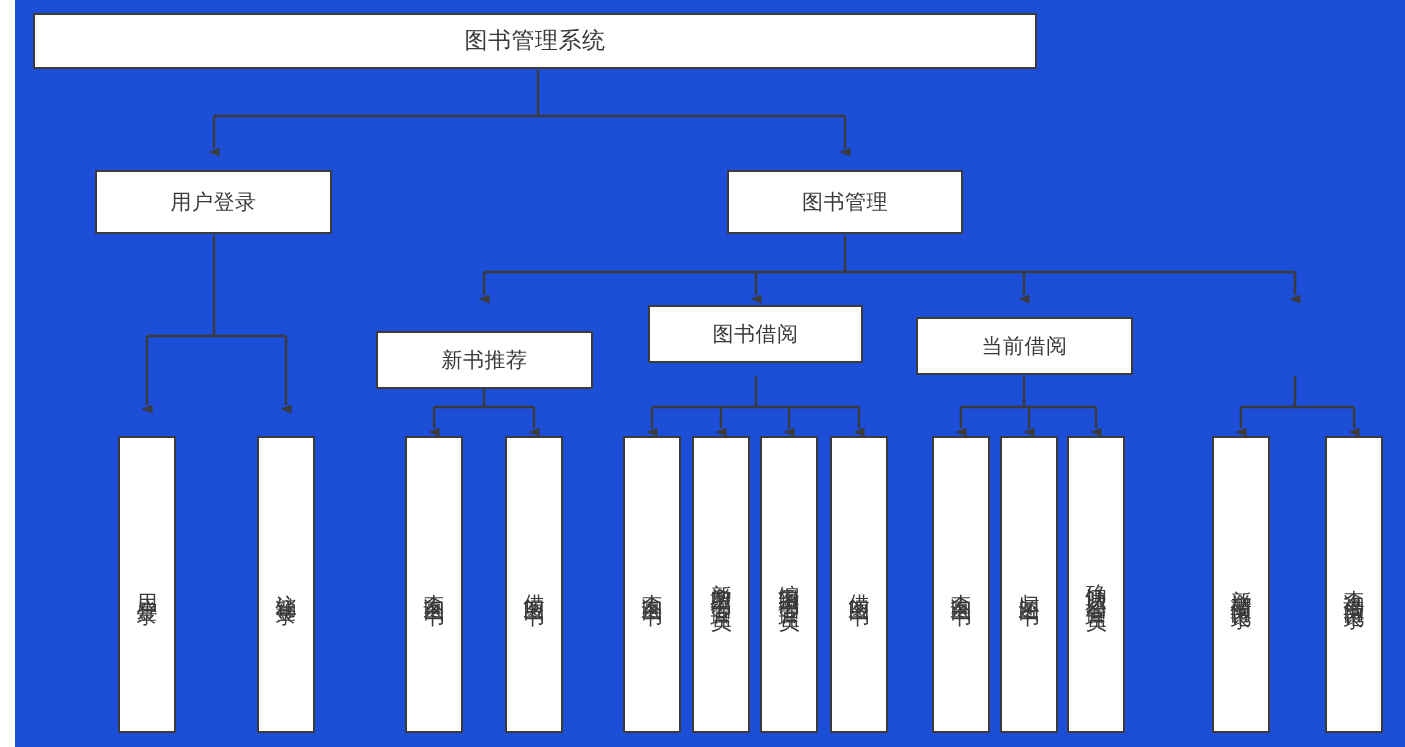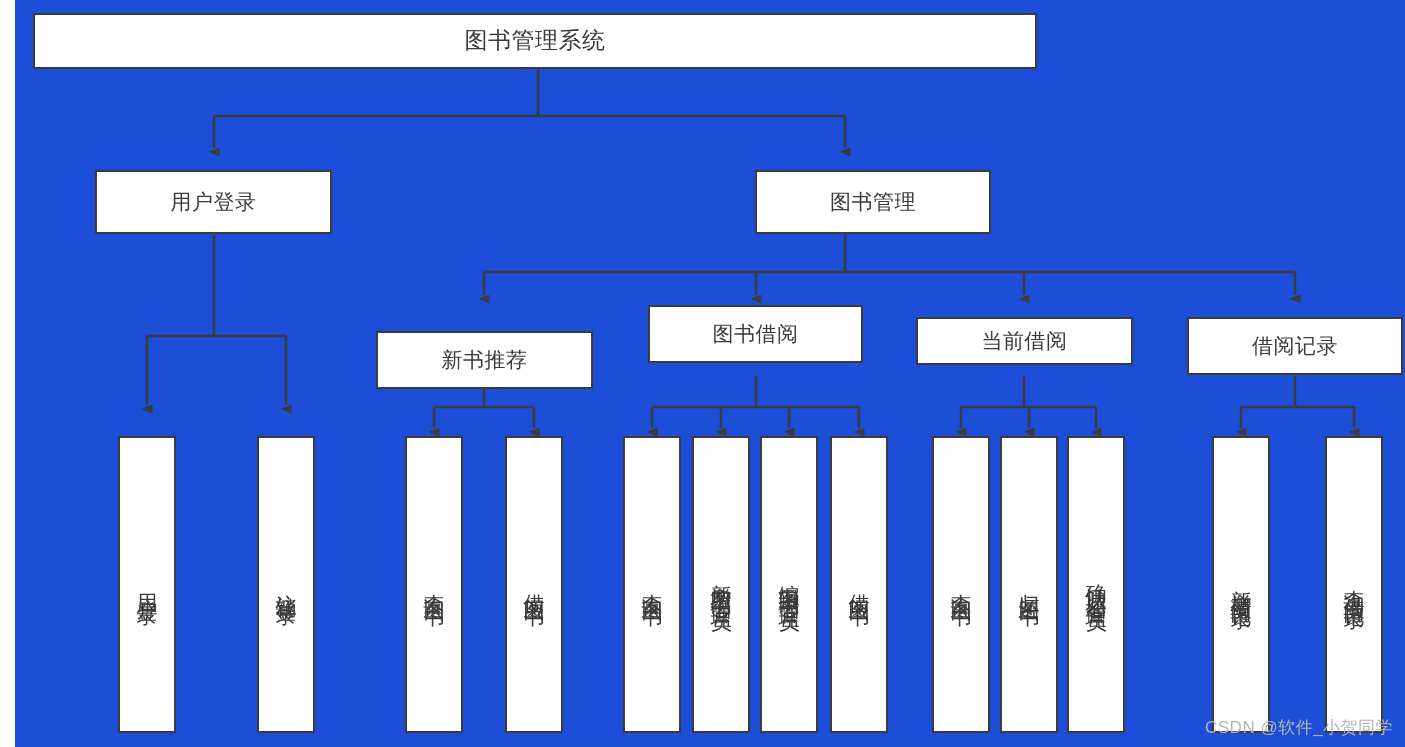--- a/index.html
+++ b/index.html
@@ -137,39 +137,36 @@
   </svg>
 
   <div class="node root" style="left:18px; top:13px; width:1004px; height:56px;">
     <span class="node-label">图书管理系统</span>
   </div>
 
   <div class="node branch" style="left:80px; top:170px; width:237px; height:64px;">
     <span class="node-label">用户登录</span>
   </div>
 
-  <div class="node branch" style="left:740px; top:170px; width:236px; height:64px;">
+  <div class="node branch" style="left:712px; top:170px; width:236px; height:64px;">
     <span class="node-label">图书管理</span>
   </div>
 
   <div class="node branch" style="left:361px; top:331px; width:217px; height:58px;">
     <span class="node-label">新书推荐</span>
   </div>
 
   <div class="node branch" style="left:633px; top:305px; width:215px; height:58px;">
     <span class="node-label">图书借阅</span>
   </div>
 
-  <div class="node branch" style="left:901px; top:317px; width:217px; height:48px;">
+  <div class="node branch" style="left:901px; top:317px; width:217px; height:58px;">
     <span class="node-label">当前借阅</span>
   </div>
 
-  <div class="node branch" style="left:1172px; top:317px; width:216px; height:58px;">
-    <span class="node-label">借阅记录</span>
-  </div>
 
   <div class="node leaf" style="left:103px; top:436px; width:58px; height:297px;">
     <span class="node-label">用户登录</span>
   </div>
   <div class="node leaf" style="left:242px; top:436px; width:58px; height:297px;">
     <span class="node-label">注销登录</span>
   </div>
 
   <div class="node leaf" style="left:390px; top:436px; width:58px; height:297px;">
     <span class="node-label">查询图书</span>
@@ -201,15 +198,14 @@
     <span class="node-label">确认归还（管理员）</span>
   </div>
 
   <div class="node leaf" style="left:1197px; top:436px; width:58px; height:297px;">
     <span class="node-label">新增借阅记录</span>
   </div>
   <div class="node leaf" style="left:1310px; top:436px; width:58px; height:297px;">
     <span class="node-label">查询借阅记录</span>
   </div>
 
-  <div class="watermark">CSDN @软件_小贺同学</div>
 
 </div>
 
 </body></html>

